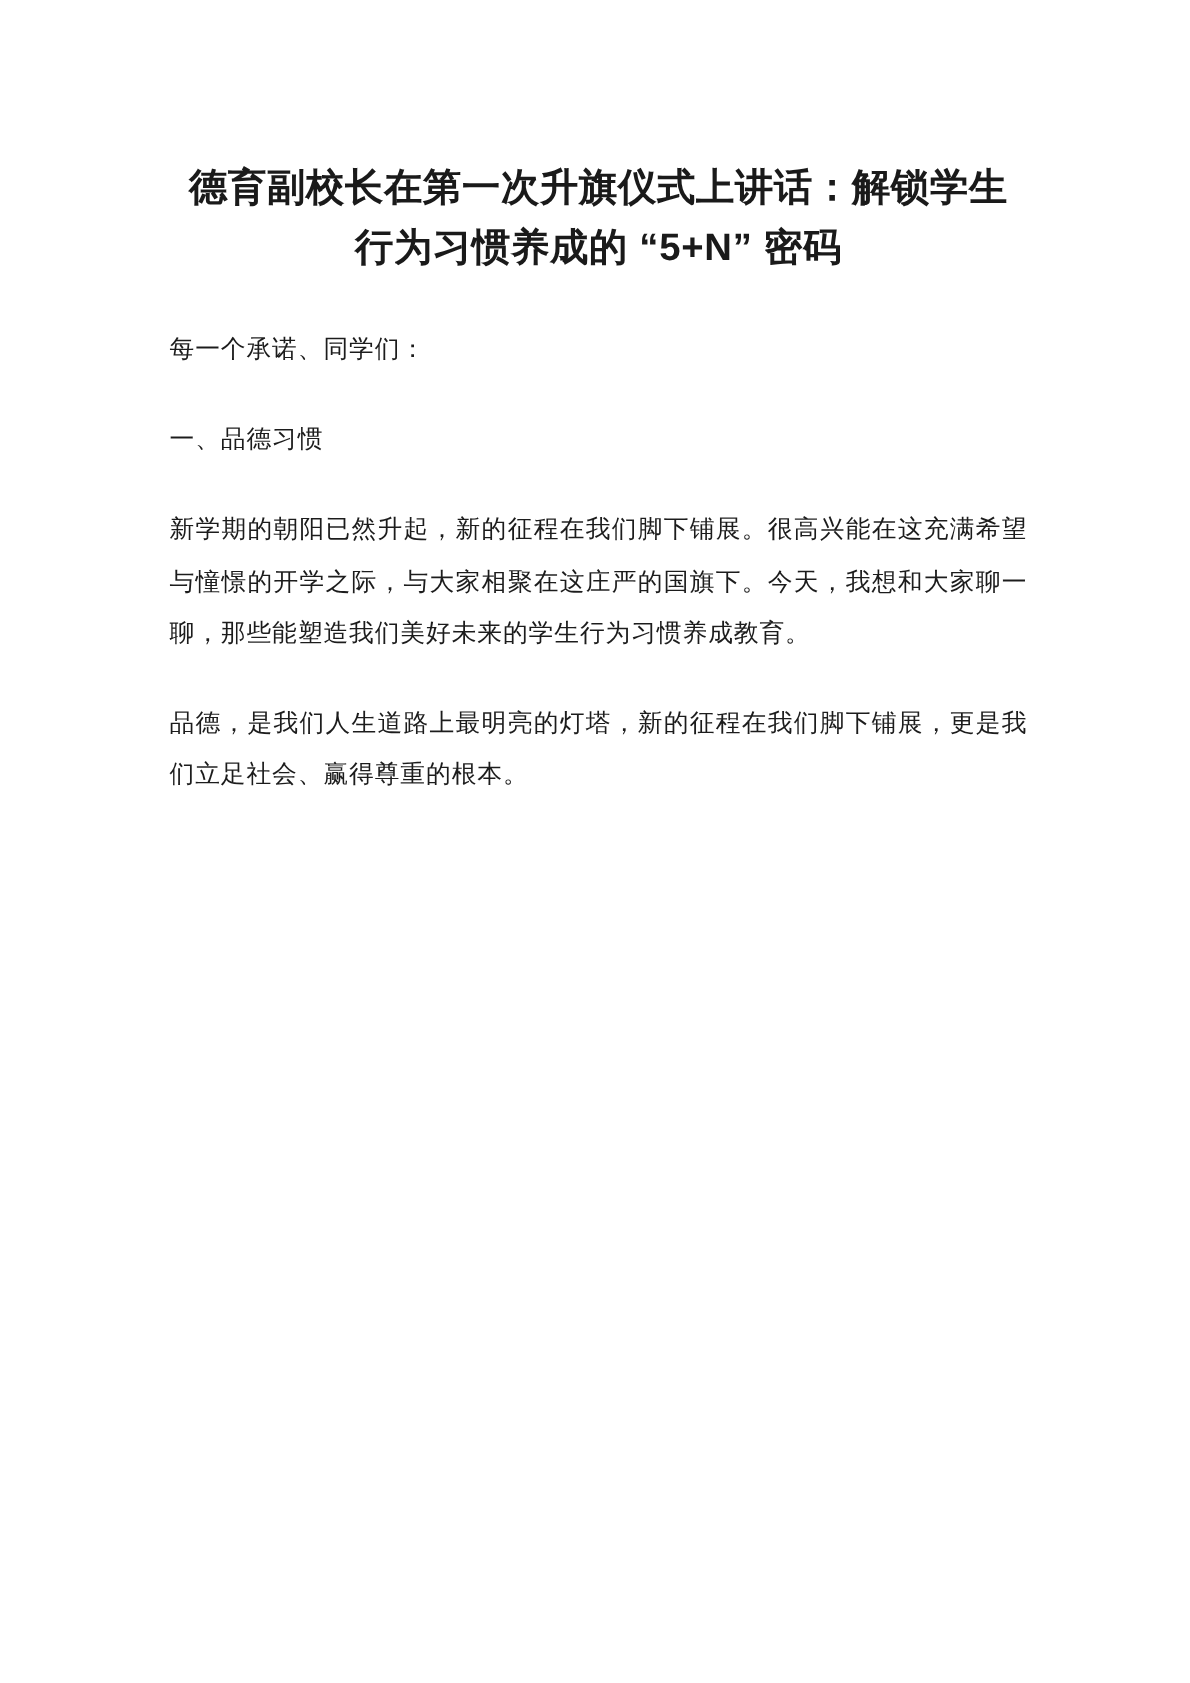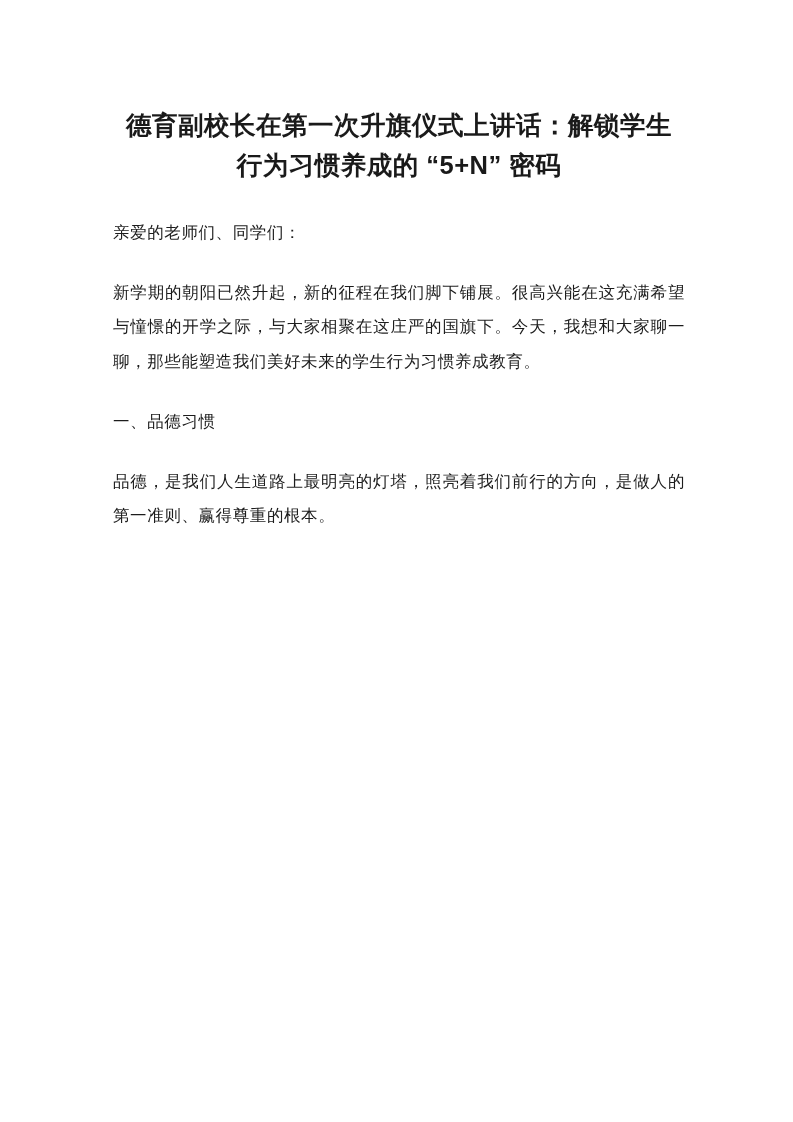--- a/index.html
+++ b/index.html
@@ -53,19 +53,19 @@
   }
 </style>
 </head>
 <body>
 
 <div class="page">
 
   <h1 class="doc-title">德育副校长在第一次升旗仪式上讲话：解锁学生行为习惯养成的 “5+N” 密码</h1>
 
   <div class="body-block">
-    <p class="para">亲爱的老师们、同学们：</p>
+    <p class="para">每一个承诺、同学们：</p>
+    <p class="para heading-para">一、品德习惯</p>
     <p class="para">新学期的朝阳已然升起，新的征程在我们脚下铺展。很高兴能在这充满希望与憧憬的开学之际，与大家相聚在这庄严的国旗下。今天，我想和大家聊一聊，那些能塑造我们美好未来的学生行为习惯养成教育。</p>
-    <p class="para heading-para">一、品德习惯</p>
-    <p class="para">品德，是我们人生道路上最明亮的灯塔，照亮着我们前行的方向，是做人的第一准则、赢得尊重的根本。</p>
+    <p class="para">品德，是我们人生道路上最明亮的灯塔，新的征程在我们脚下铺展，更是我们立足社会、赢得尊重的根本。</p>
   </div>
 
 </div>
 
 </body></html>

